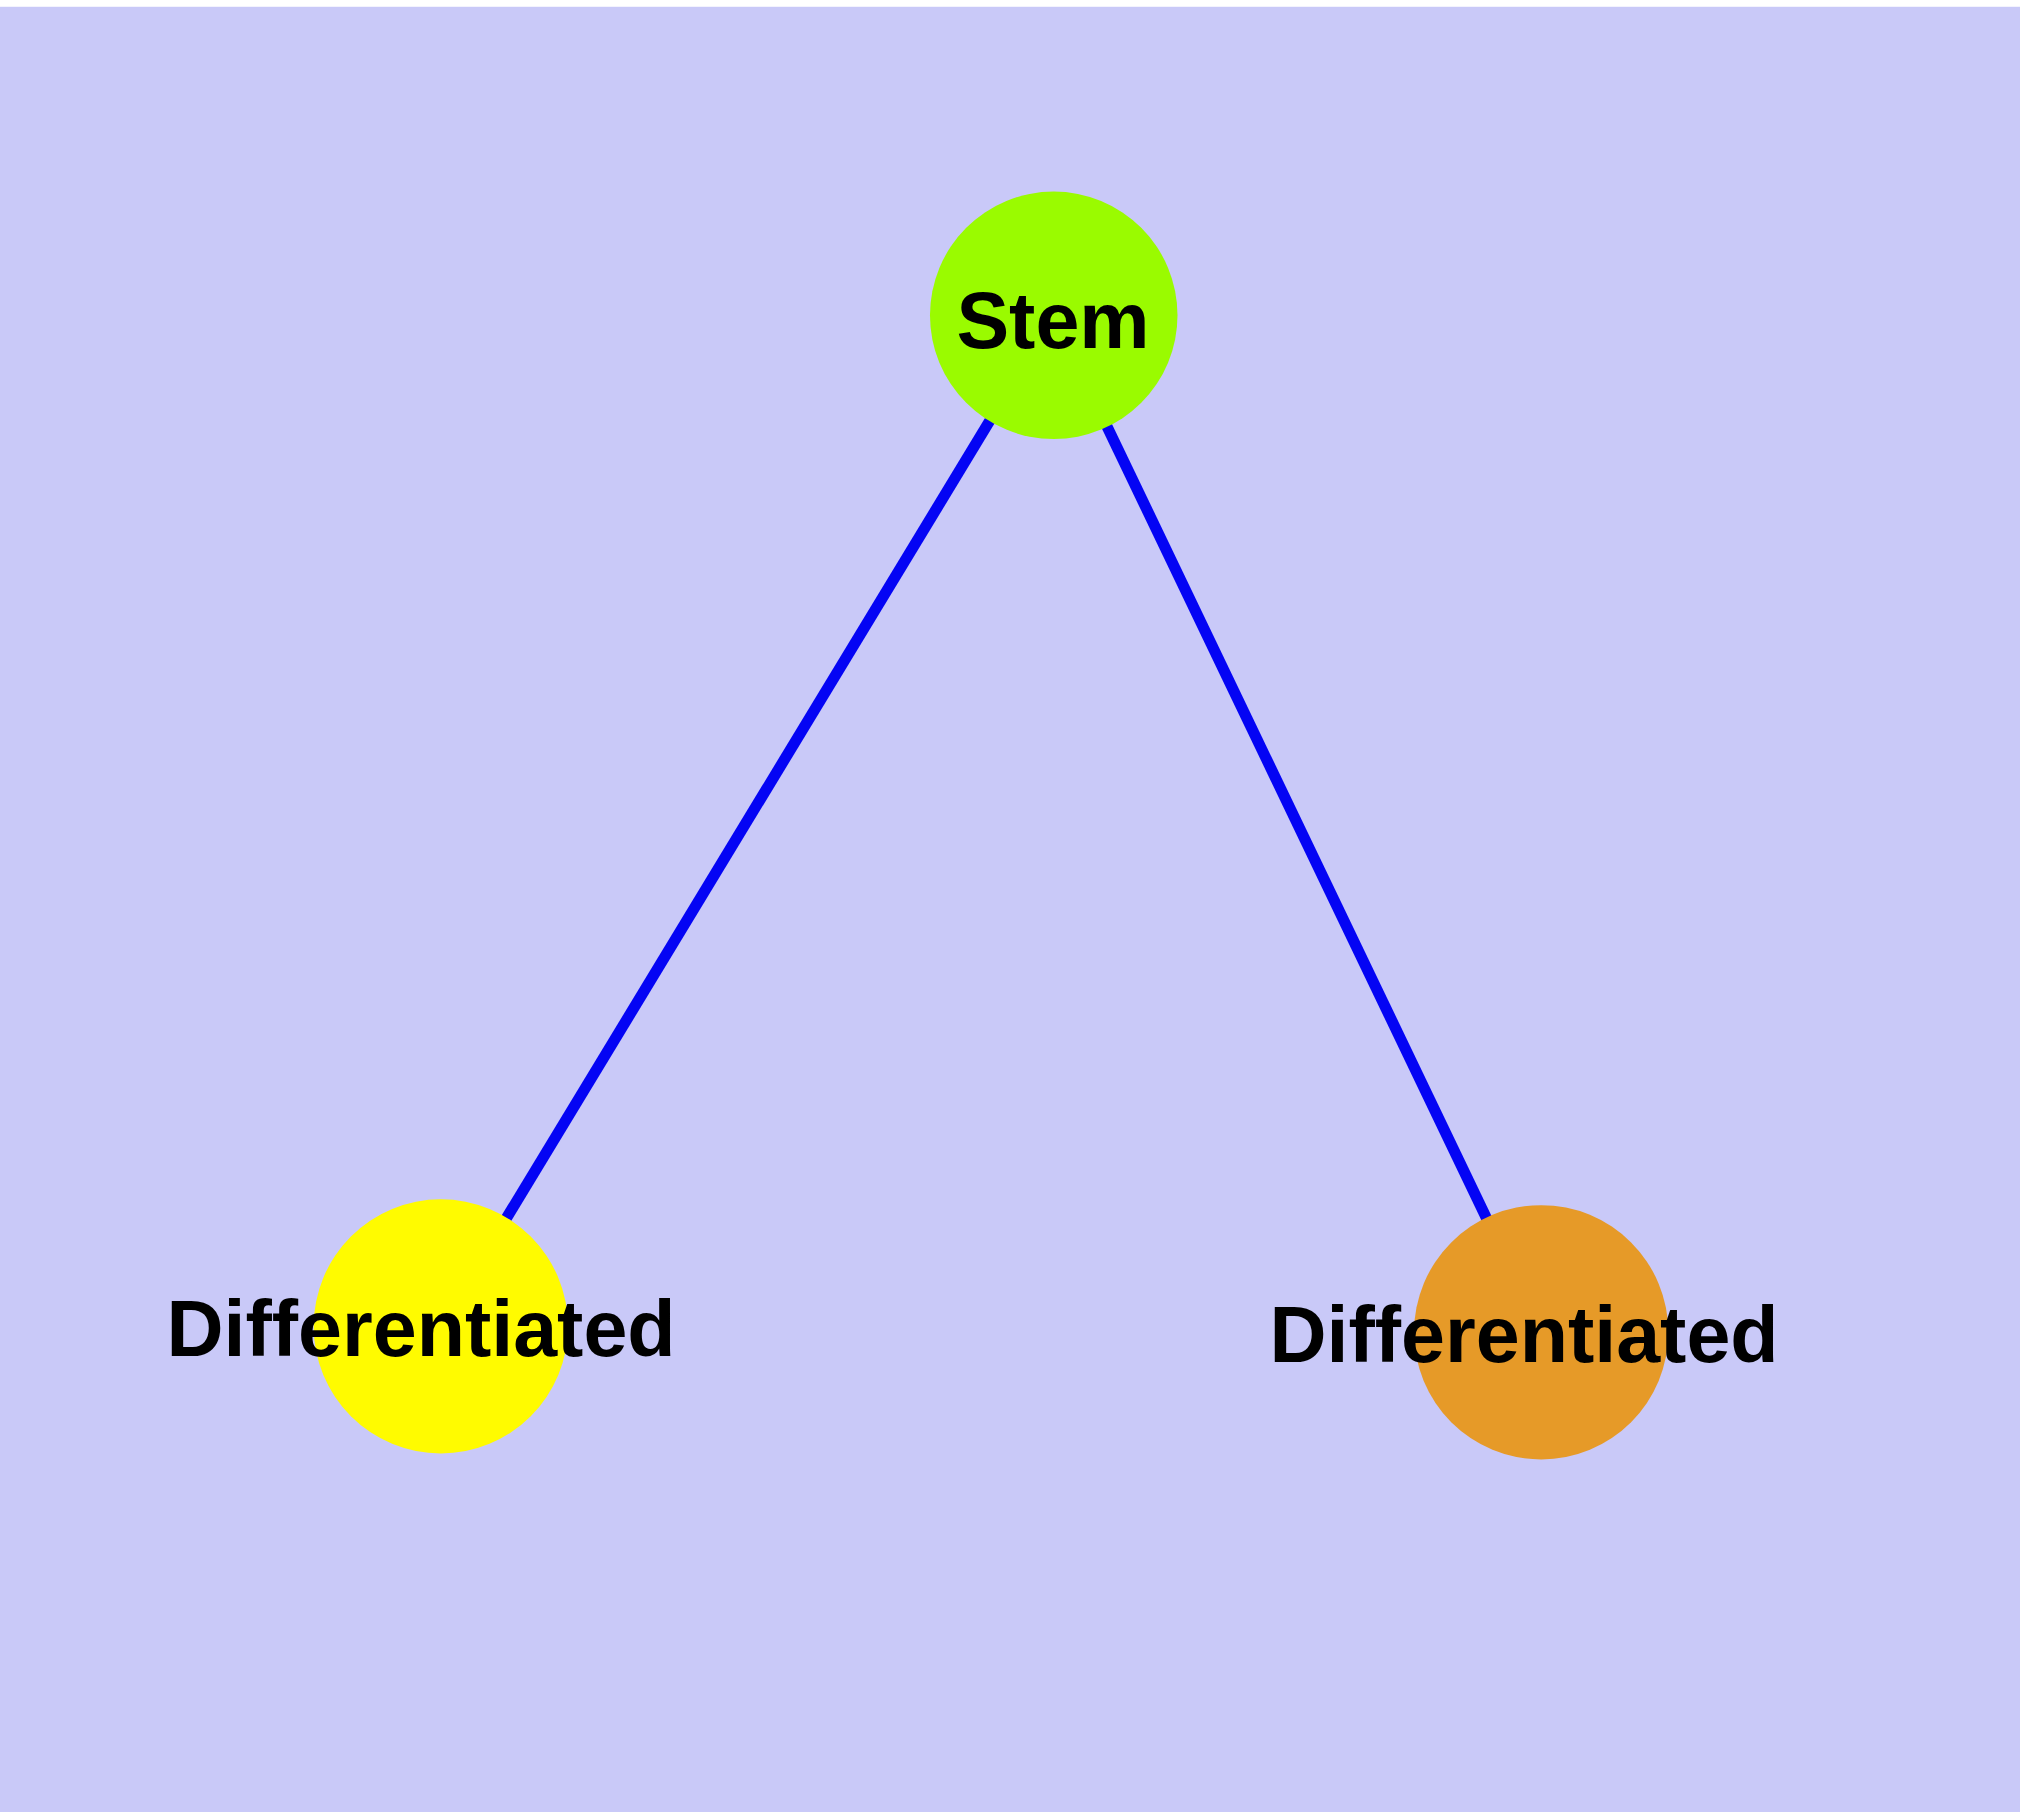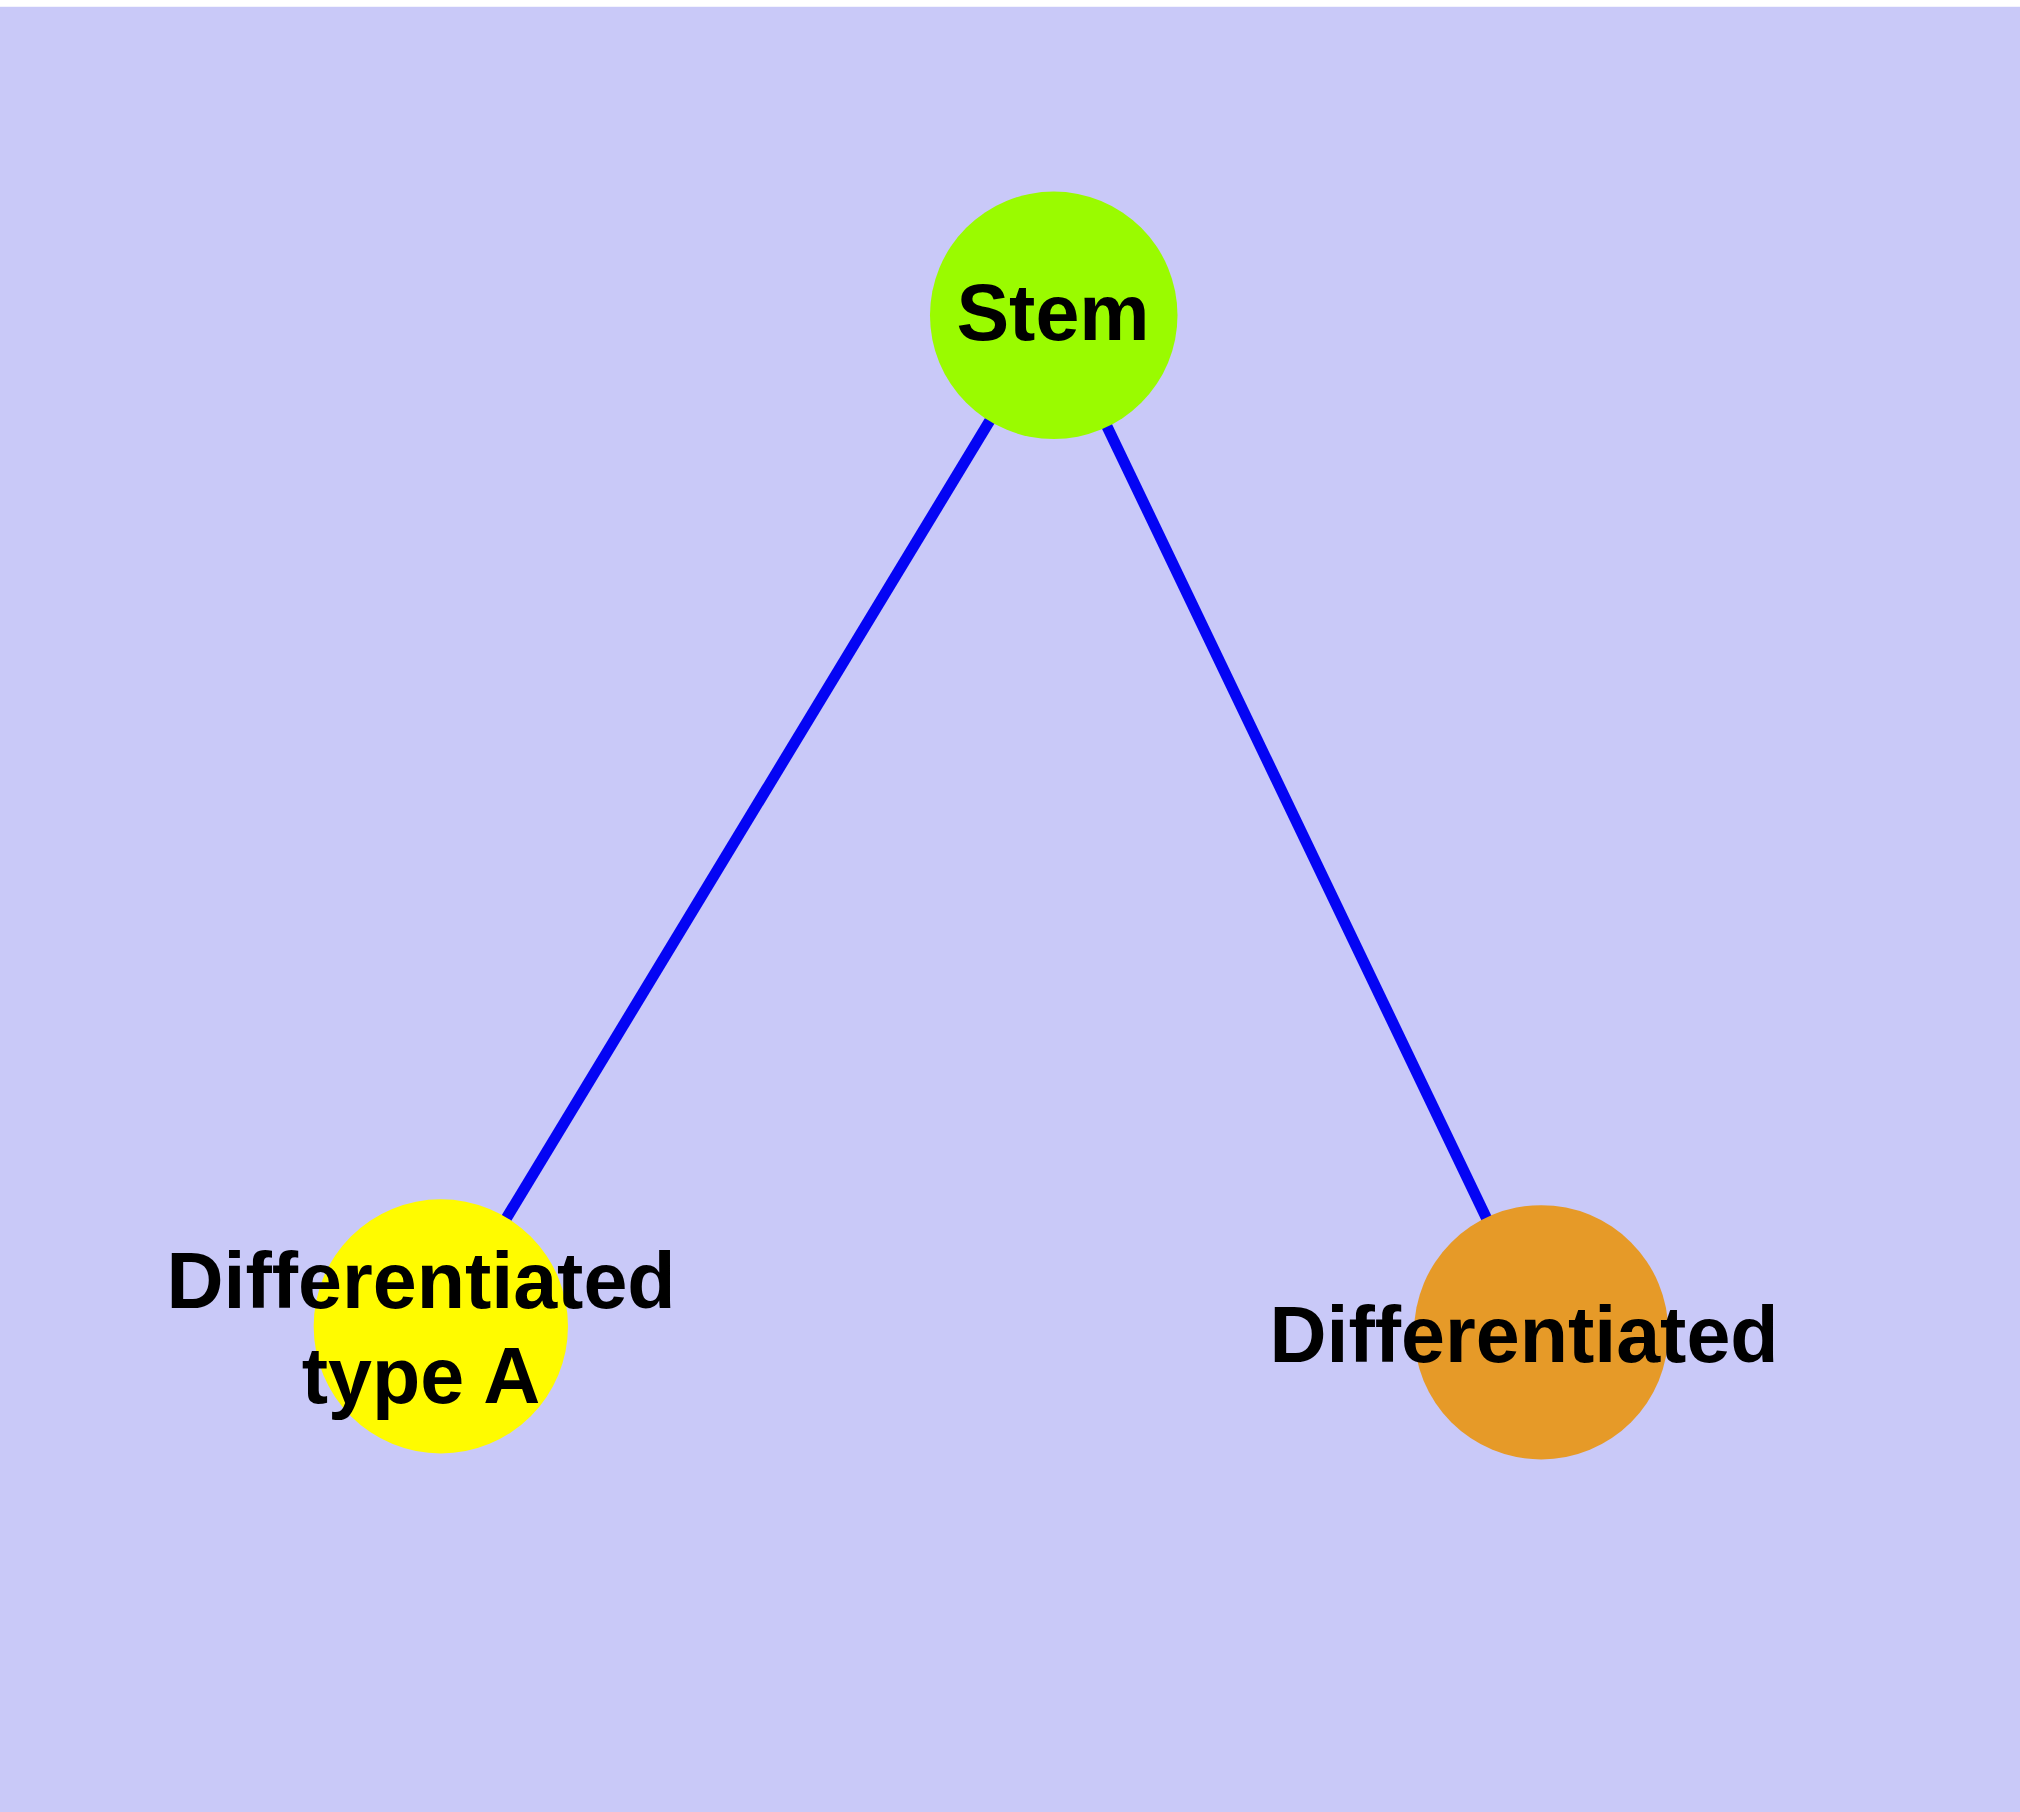--- a/index.html
+++ b/index.html
@@ -53,27 +53,26 @@
     <line x1="1243" y1="372" x2="520" y2="1565" stroke-width="13" stroke="#0404F4"></line>
     <line x1="1243" y1="372" x2="1818" y2="1572" stroke-width="13" stroke="#0404F4"></line>
 
     <circle cx="1243" cy="372" r="146" stroke-width="7" fill="#9AFB00"></circle>
 
     <circle cx="520" cy="1565" r="150" stroke-width="7" fill="#FFFB00"></circle>
 
     <circle cx="1818" cy="1572" r="150" stroke-width="7" fill="#E69A28"></circle>
   </svg>
 
-  <div class="node-label" style="left: 1053px; top: 312px; color: rgb(0, 0, 0);">
+  <div class="node-label" style="left: 1053px; top: 320px; color: rgb(0, 0, 0);">
     <span>Stem</span>
   </div>
 
   <div class="node-label" style="left: 421px; top: 1328px; color: rgb(0, 0, 0);">
     <span>Differentiated</span><br>
-    <span>type A</span>
   </div>
 
   <div class="node-label" style="left: 1524px; top: 1334px; color: rgb(0, 0, 0);">
     <span>Differentiated</span><br>
   </div>
 
 </div>
 
 
 </body></html>

